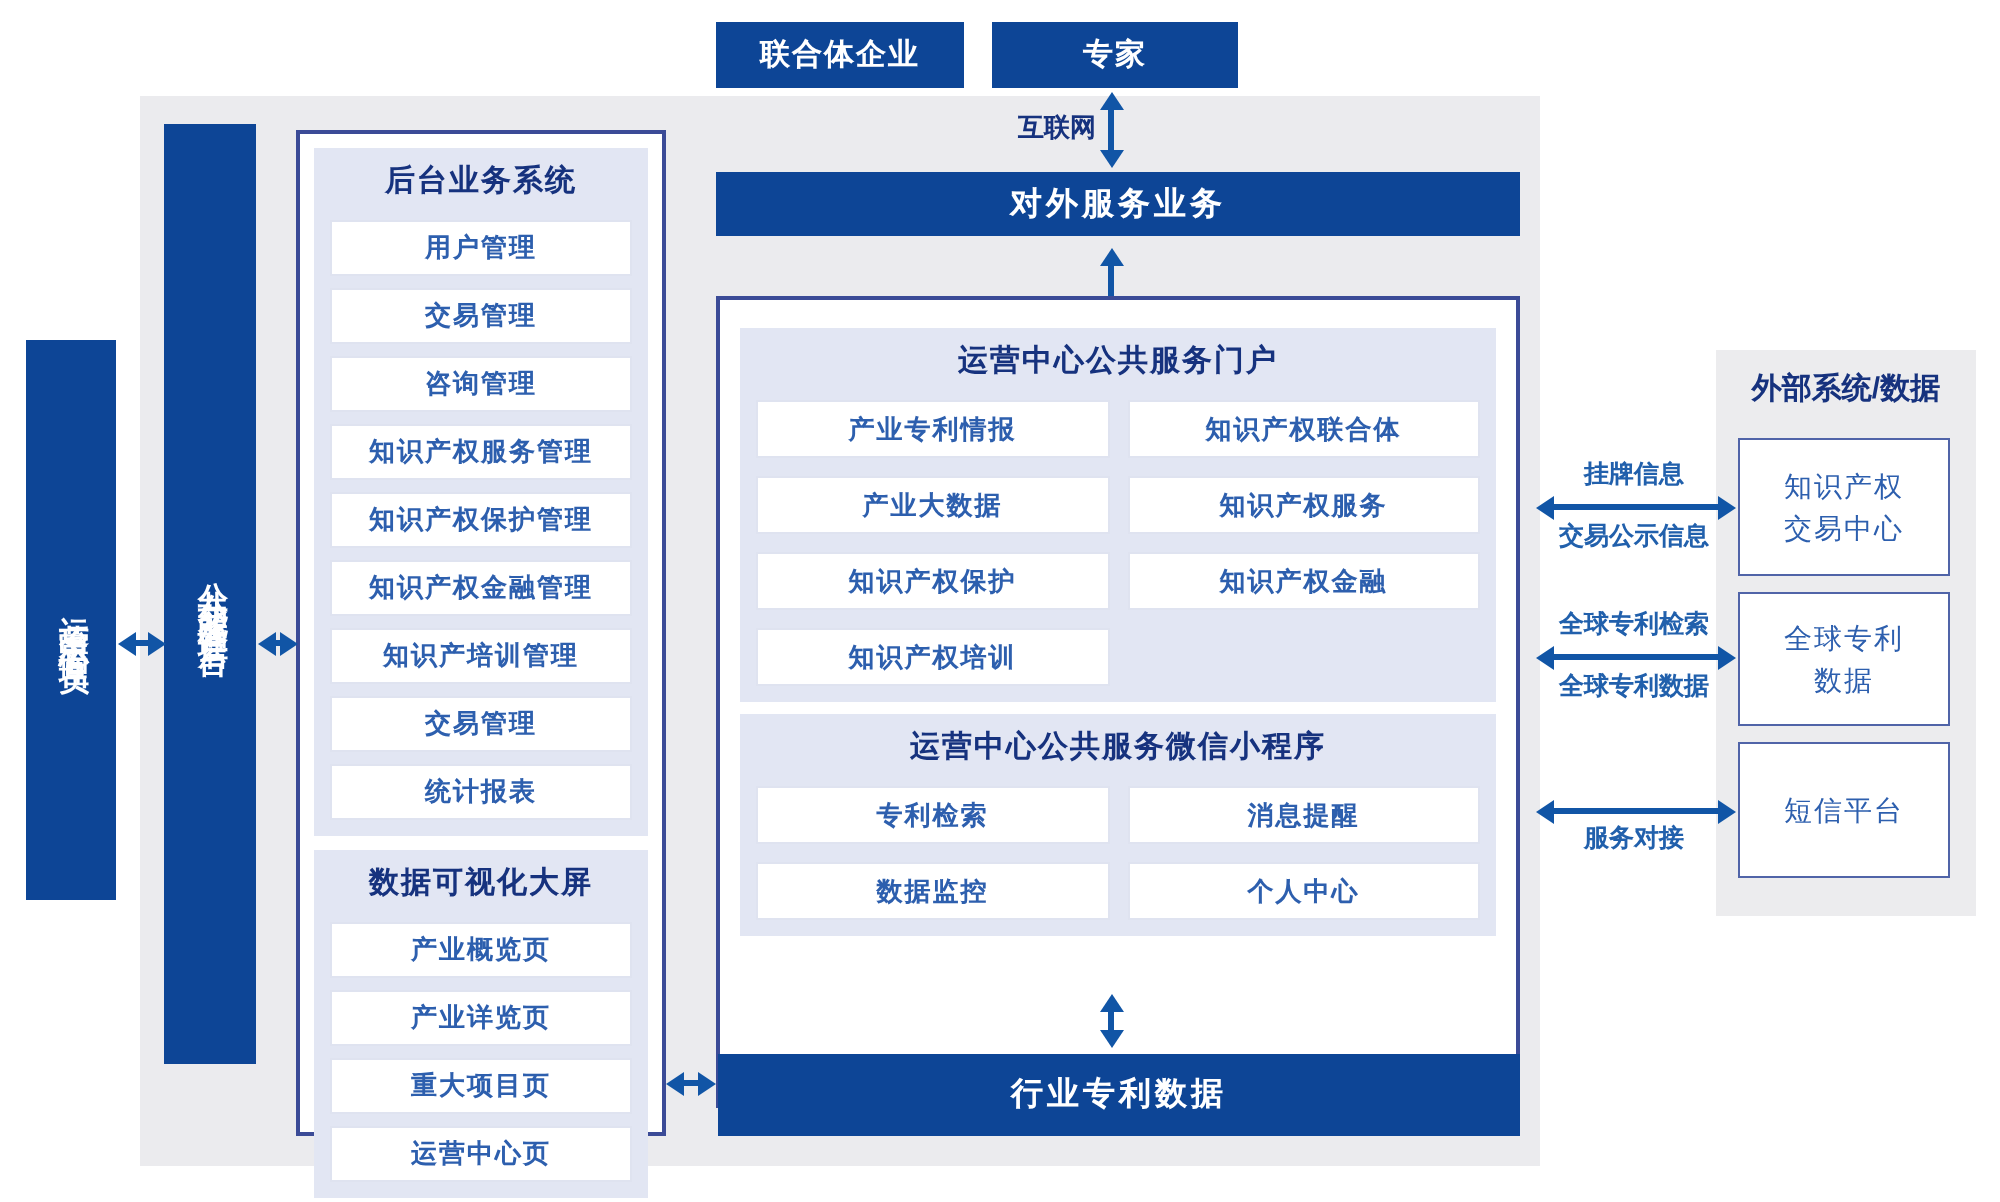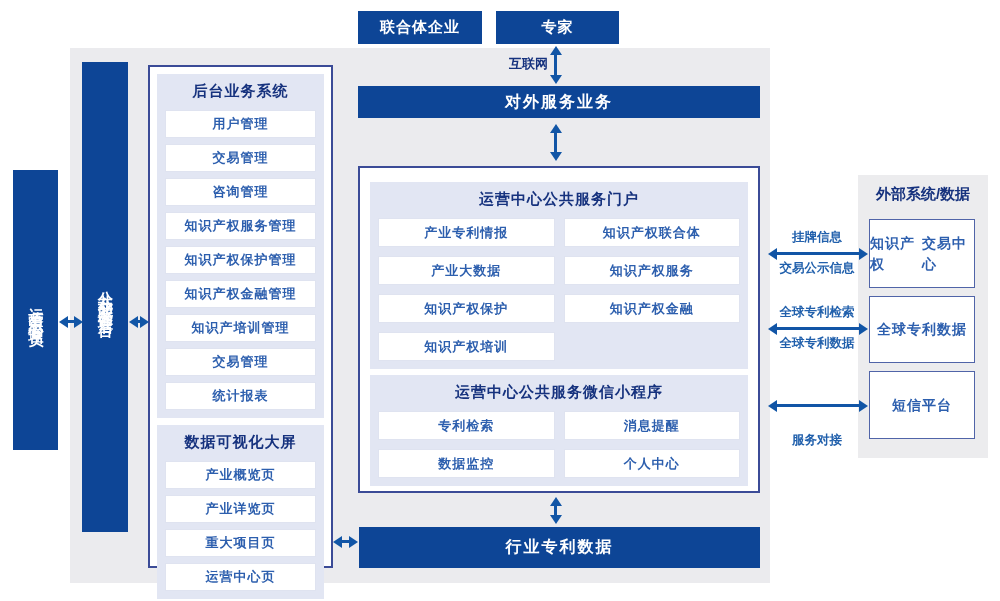--- a/index.html
+++ b/index.html
@@ -8,21 +8,21 @@
 
   
   .actor,.bar,.rail{position:absolute;background:var(--primary,#0d4596);color:#fff;display:flex;align-items:center;justify-content:center;font-weight:700;}
   .actor{top:11px;height:33px;font-size:15px;letter-spacing:1px;}
   .bar{font-size:16px;letter-spacing:2px;}
   .rail{writing-mode:vertical-rl;text-orientation:upright;font-size:15px;letter-spacing:4px;}
 
   
   .outline-box{position:absolute;background:#fff;border:2px solid var(--boxborder,#3b4b97);box-sizing:border-box;display:flex;flex-direction:column;}
   .left-box{left:148px;top:65px;width:185px;height:503px;padding:7px;gap:7px;}
-  .center-box{left:358px;top:166px;width:402px;height:327px;padding:14px 10px 16px;gap:6px;}
+  .center-box{left:358px;top:148px;width:402px;height:406px;padding:14px 10px 16px;gap:6px;}
 
   .section{background:var(--lavender,#e2e6f3);padding:4px 0 8px;}
   .section-title{text-align:center;font-size:15px;font-weight:700;color:var(--navy,#16327e);line-height:26px;margin-bottom:6px;letter-spacing:1px;}
   .stack{display:flex;flex-direction:column;gap:6px;padding:0 8px;}
   .grid2{display:grid;grid-template-columns:1fr 1fr;column-gap:9px;row-gap:9px;padding:0 8px;}
   .item{background:#ffffff;border:1px solid var(--itemborder,#dfe3f0);height:26px;display:flex;align-items:center;justify-content:center;font-size:13px;font-weight:600;color:var(--itemtext,#2d5fae);letter-spacing:1px;}
   .grid2 .item{height:27px;}
 
   
   .net-label{position:absolute;left:490px;top:55px;width:58px;text-align:right;font-size:13px;font-weight:700;color:var(--navy,#16327e);}
@@ -31,21 +31,21 @@
   .harrow{position:absolute;height:3px;background:var(--arrow,#1155a6);}
   .harrow::before{content:"";position:absolute;left:-9px;top:50%;transform:translateY(-50%);border-top:6px solid transparent;border-bottom:6px solid transparent;border-right:9px solid var(--arrow,#1155a6);}
   .harrow::after{content:"";position:absolute;right:-9px;top:50%;transform:translateY(-50%);border-top:6px solid transparent;border-bottom:6px solid transparent;border-left:9px solid var(--arrow,#1155a6);}
   .varrow{position:absolute;width:3px;background:var(--arrow,#1155a6);}
   .varrow::before{content:"";position:absolute;top:-9px;left:50%;transform:translateX(-50%);border-left:6px solid transparent;border-right:6px solid transparent;border-bottom:9px solid var(--arrow,#1155a6);}
   .varrow::after{content:"";position:absolute;bottom:-9px;left:50%;transform:translateX(-50%);border-left:6px solid transparent;border-right:6px solid transparent;border-top:9px solid var(--arrow,#1155a6);}
 
   
   .ext-panel{position:absolute;left:858px;top:175px;width:130px;height:283px;background:var(--panelgray,#ececee);}
   .ext-title{position:absolute;left:0;top:10px;width:100%;text-align:center;font-size:15px;font-weight:700;color:var(--navy,#16327e);}
-  .ext-box{position:absolute;left:11px;width:106px;background:#fff;border:1px solid var(--extborder,#5064a8);box-sizing:border-box;display:flex;flex-direction:row;align-items:center;justify-content:center;font-size:14px;font-weight:700;color:var(--itemtext,#2d5fae);line-height:1.45;letter-spacing:1px;}
+  .ext-box{position:absolute;left:11px;width:106px;background:#fff;border:1px solid var(--extborder,#5064a8);box-sizing:border-box;display:flex;flex-direction:column;align-items:center;justify-content:center;font-size:14px;font-weight:400;color:var(--itemtext,#2d5fae);line-height:1.45;letter-spacing:1px;}
 
   .link-label{position:absolute;left:764px;width:106px;text-align:center;font-size:12.5px;font-weight:700;color:var(--labelblue,#2160ac);}
 </style>
 </head>
 <body>
 
 <div class="canvas">
 
   <div class="gray-bg"></div>
 
@@ -137,15 +137,15 @@
 
   <div class="link-label" style="top:229px;">挂牌信息</div>
   <div class="harrow" style="left:777px;top:252px;width:82px;"></div>
   <div class="link-label" style="top:260px;">交易公示信息</div>
 
   <div class="link-label" style="top:304px;">全球专利检索</div>
   <div class="harrow" style="left:777px;top:327px;width:82px;"></div>
   <div class="link-label" style="top:335px;">全球专利数据</div>
 
   <div class="harrow" style="left:777px;top:404px;width:82px;"></div>
-  <div class="link-label" style="top:432px;">服务对接</div>
+  <div class="link-label" style="top:411px;">服务对接</div>
 
 </div>
 
 </body></html>

